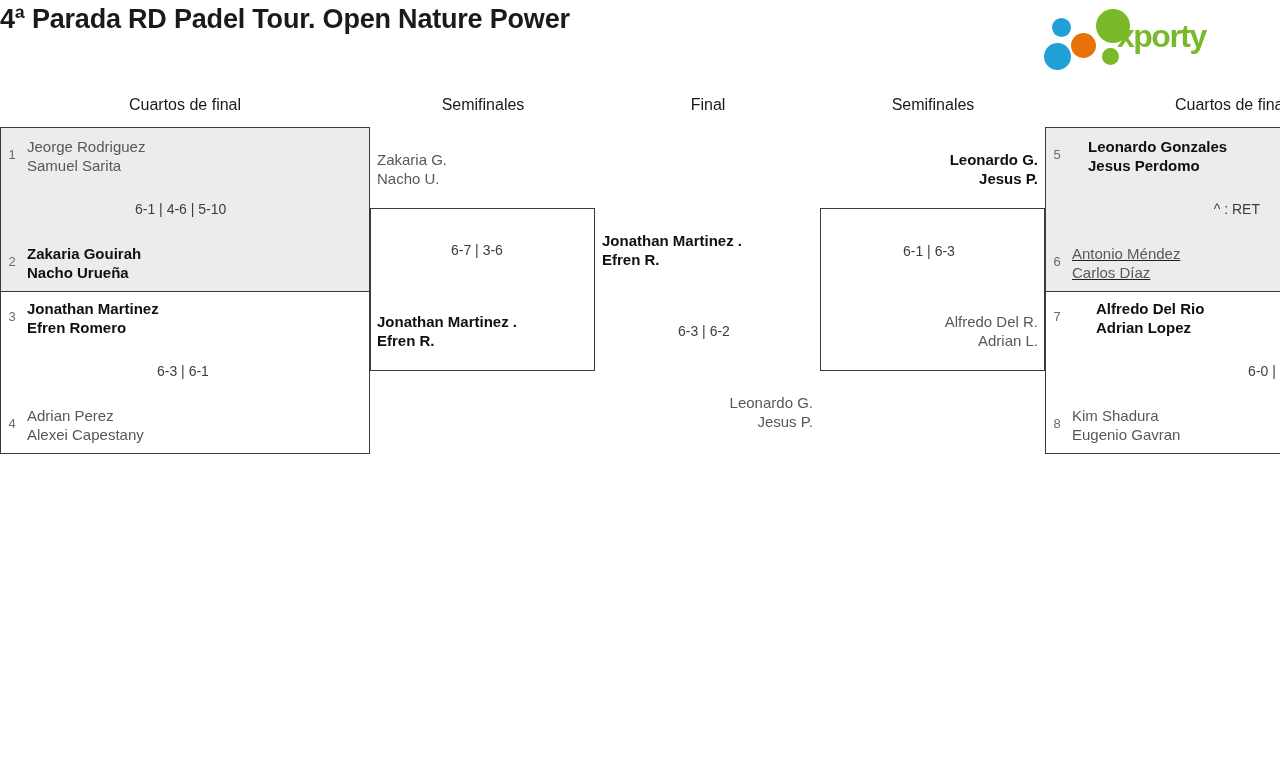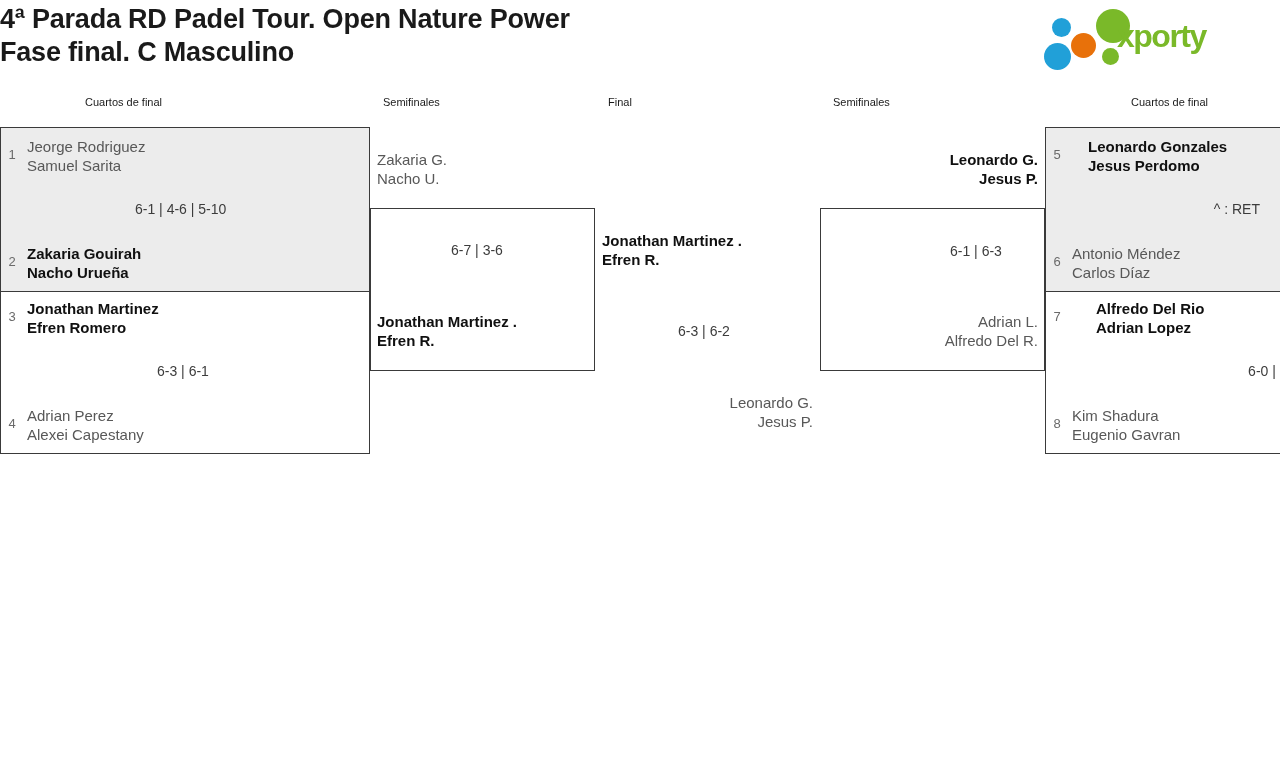--- a/index.html
+++ b/index.html
@@ -59,23 +59,23 @@
   #logo .d1 { left: 10px;  top: 14px; width: 19px; height: 19px; background: #21a0d8; }
   #logo .d2 { left: 29px;  top: 29px; width: 25px; height: 25px; background: #e8710a; }
   #logo .d3 { left: 2px;   top: 39px; width: 27px; height: 27px; background: #21a0d8; }
   #logo .d4 { left: 54px;  top: 5px;  width: 34px; height: 34px; background: #7ab929; }
   #logo .d5 { left: 60px;  top: 44px; width: 17px; height: 17px; background: #7ab929; }
 
   
   .round-header {
     position: absolute;
     top: 96px;
-    font-size: 11px;
+    font-size: 16px;
     color: #1a1a1a;
-    text-align: left;
+    text-align: center;
     white-space: nowrap;
   }
 
   
   .box {
     position: absolute;
     box-sizing: border-box;
     border: 1px solid #3a3a3a;
   }
   .box.grey  { background: #ececec; }
@@ -107,21 +107,20 @@
     color: #3c3c3c;
     white-space: nowrap;
   }
 </style>
 </head>
 <body>
 
 <div id="header">
   <div id="title">
     <span class="tline">4ª Parada RD Padel Tour. Open Nature Power</span>
-    <span class="tline">Fase final. C Masculino</span>
   </div>
 
   <div id="logo">
     <span class="dot d1"></span>
     <span class="dot d2"></span>
     <span class="dot d3"></span>
     <span class="dot d4"></span>
     <span class="dot d5"></span>
     <span class="wordmark">xporty</span>
   </div>
@@ -181,37 +180,37 @@
   <span class="nm">Leonardo G.</span>
   <span class="nm">Jesus P.</span>
 </div>
 
 <div class="box white" style="left:820px; top:208px; width:225px; height:163px;"></div>
 
 <div class="team winner" style="left:828px; top:150px; width:210px; text-align:right;">
   <span class="nm">Leonardo G.</span>
   <span class="nm">Jesus P.</span>
 </div>
-<div class="score" style="left:950px; top:243px;">6-1 | 6-3</div>
+<div class="score" style="left:903px; top:243px;">6-1 | 6-3</div>
 <div class="team loser" style="left:828px; top:312px; width:210px; text-align:right;">
+  <span class="nm">Alfredo Del R.</span>
   <span class="nm">Adrian L.</span>
-  <span class="nm">Alfredo Del R.</span>
 </div>
 
 <div class="box grey" style="left:1045px; top:127px; width:236px; height:165px;"></div>
 <div class="box white" style="left:1045px; top:291px; width:236px; height:163px;"></div>
 
 <div class="seed" style="left:1048px; top:147px;">5</div>
 <div class="team winner" style="left:1072px; top:137px;margin-left:16px;">
   <span class="nm">Leonardo Gonzales</span>
   <span class="nm">Jesus Perdomo</span>
 </div>
 <div class="score" style="left:1060px; top:201px; width:200px; text-align:right;">^ : RET</div>
 <div class="seed" style="left:1048px; top:254px;">6</div>
-<div class="team loser" style="left:1072px; top:244px;">
+<div class="team loser" style="left:1072px; top:244px;text-decoration:underline;">
   <span class="nm">Antonio Méndez</span>
   <span class="nm">Carlos Díaz</span>
 </div>
 
 <div class="seed" style="left:1048px; top:309px;">7</div>
 <div class="team winner" style="left:1072px; top:299px;margin-left:24px;">
   <span class="nm">Alfredo Del Rio</span>
   <span class="nm">Adrian Lopez</span>
 </div>
 <div class="score" style="left:1100px; top:363px; width:200px; text-align:right;">6-0 | 6-2</div>

